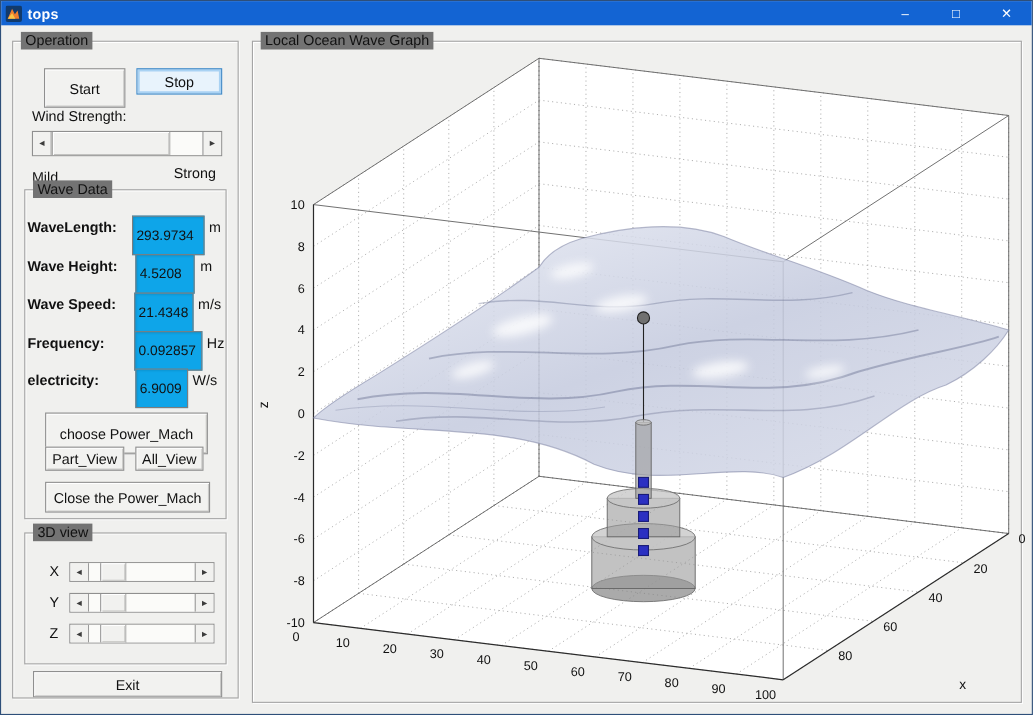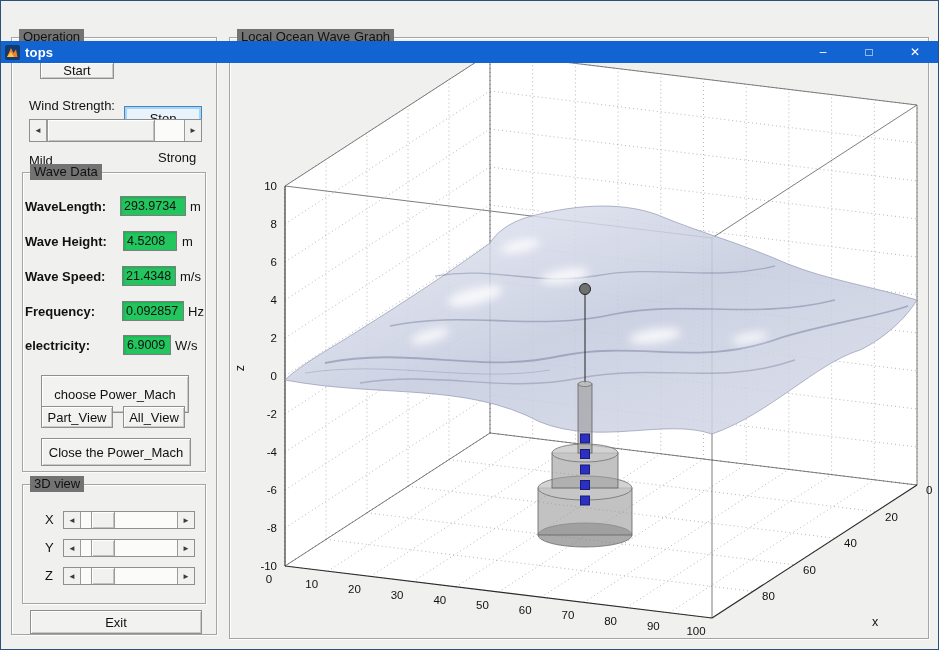--- a/index.html
+++ b/index.html
@@ -1,35 +1,35 @@
 <!DOCTYPE html>
 <html><head>
 <meta charset="utf-8">
 <style>
   html,body{margin:0;padding:0;background:#6a6a6a;}
   .window{position:relative;width:939px;height:650px;background:#f0f0ee;
     font-family:"Liberation Sans",sans-serif;overflow:hidden;border:1px solid #2e4f79;box-sizing:border-box;}
   
   .titlebar{position:absolute;top:0;left:0;right:0;height:22px;background:#1364d3;
-    display:flex;align-items:center;color:#fff;z-index:20;margin-top:40px;}
+    display:flex;align-items:center;color:#fff;z-index:20;}
   .appicon{width:15px;height:15px;margin:0 5px 0 4px;display:inline-flex;}
   .apptitle{font-size:13px;font-weight:bold;letter-spacing:.2px;}
   .wbtns{margin-left:auto;display:flex;height:100%;}
   .wbtn{width:46px;display:flex;align-items:center;justify-content:center;font-size:12px;color:#fff;cursor:default;}
   
   .gb{position:absolute;border:1px solid #a5a5a5;box-shadow:inset 1px 1px 0 rgba(255,255,255,.95),1px 1px 0 rgba(255,255,255,.8);box-sizing:border-box;}
   .gb-label{position:absolute;top:-9px;left:7px;background:#737373;padding:0 4px;font-size:13px;color:#111;line-height:16px;white-space:nowrap;}
   .lbl{position:absolute;font-size:13px;color:#111;white-space:nowrap;}
   .lbl.r{text-align:left;font-weight:bold;}
   .btn{position:absolute;background:#f2f2f0;border:1px solid #8f8f8f;
     box-shadow:inset 1px 1px 0 #fff,inset -1px -1px 0 #c9c9c7;font-size:13px;color:#111;
     display:flex;align-items:center;justify-content:center;box-sizing:border-box;cursor:default;}
-  .btn.focused{background:#e8f3fc;border:1px solid #3f88c5;box-shadow:inset 0 0 0 2px #a9d2f3;margin-top:44px;}
-  .edit{position:absolute;background:#22c55e;border:1px solid #7d7d7d;box-shadow:inset 1px 1px 2px rgba(0,0,0,.12);
-    font:12.5px "Liberation Sans",sans-serif;padding:0 3px;box-sizing:border-box;height:20px;color:#111;}
+  .btn.focused{background:#e8f3fc;border:1px solid #3f88c5;box-shadow:inset 0 0 0 2px #a9d2f3;}
+  .edit{position:absolute;background:#0ea5e9;border:1px solid #7d7d7d;box-shadow:inset 1px 1px 2px rgba(0,0,0,.12);
+    font:12.5px "Liberation Sans",sans-serif;padding:0 3px;box-sizing:border-box;height:36px;color:#111;}
   
   .slider{position:absolute;display:flex;align-items:stretch;background:#f7f7f5;border:1px solid #8f8f8f;box-sizing:border-box;}
   .sarrow{display:flex;align-items:center;justify-content:center;font-size:8px;color:#3c3c3c;background:#f1f1ef;flex:0 0 16px;}
   .sarrow.left{border-right:1px solid #9b9b9b;}
   .sarrow.right{border-left:1px solid #9b9b9b;}
   .sthumb{background:#f1f1ef;border-left:1px solid #9b9b9b;border-right:1px solid #9b9b9b;
     box-shadow:inset 1px 1px 0 #fff,inset -1px -1px 0 #c2c2c0;}
   .strack{background:#fbfbf9;}
   
   #plot3d{position:absolute;left:0;top:0;overflow:visible;}
@@ -65,21 +65,21 @@
     <span class="wbtns">
       <span class="wbtn">–</span>
       <span class="wbtn">□</span>
       <span class="wbtn">✕</span>
     </span>
   </div>
 
   <div class="gb" style="left:10px;top:36px;width:206px;height:598px">
     <span class="gb-label">Operation</span>
 
-    <div class="btn" style="left:28px;top:24px;width:74px;height:17px">Start</div>
+    <div class="btn" style="left:28px;top:24px;width:74px;height:36px">Start</div>
     <div class="btn focused" style="left:112px;top:24px;width:78px;height:24px">Stop</div>
 
     <span class="lbl" style="left:17px;top:60px">Wind Strength:</span>
 
     <div class="slider" style="left:17px;top:81px;width:173px;height:23px">
       <span class="sarrow left">◄</span>
       <span class="sthumb" style="flex:0 0 106px"></span>
       <span class="strack" style="flex:1"></span>
       <span class="sarrow right">►</span>
     </div>

